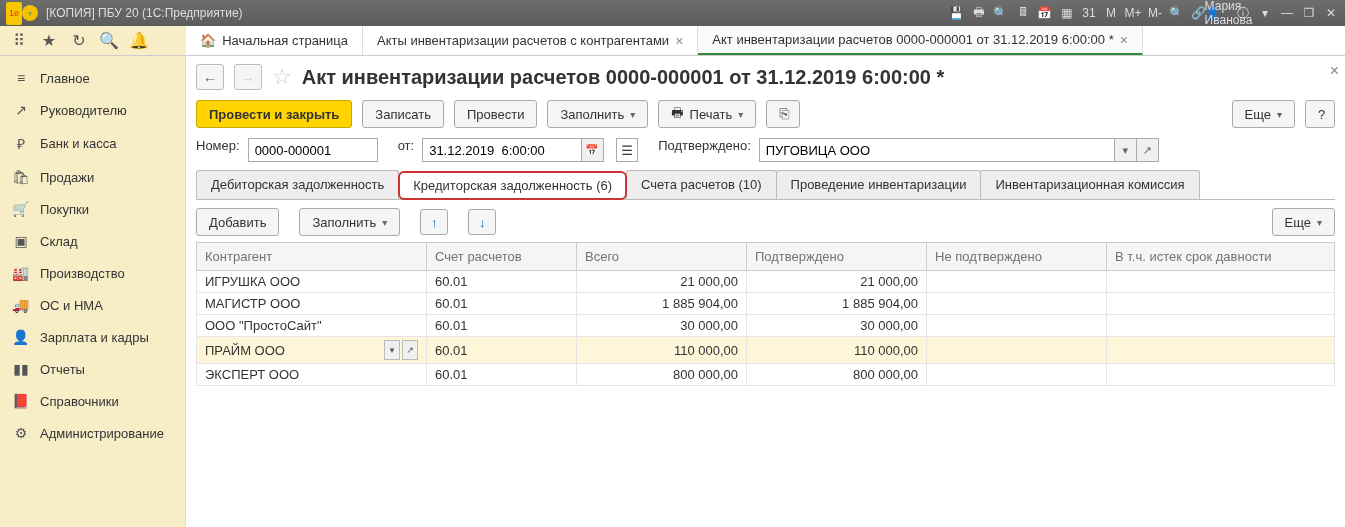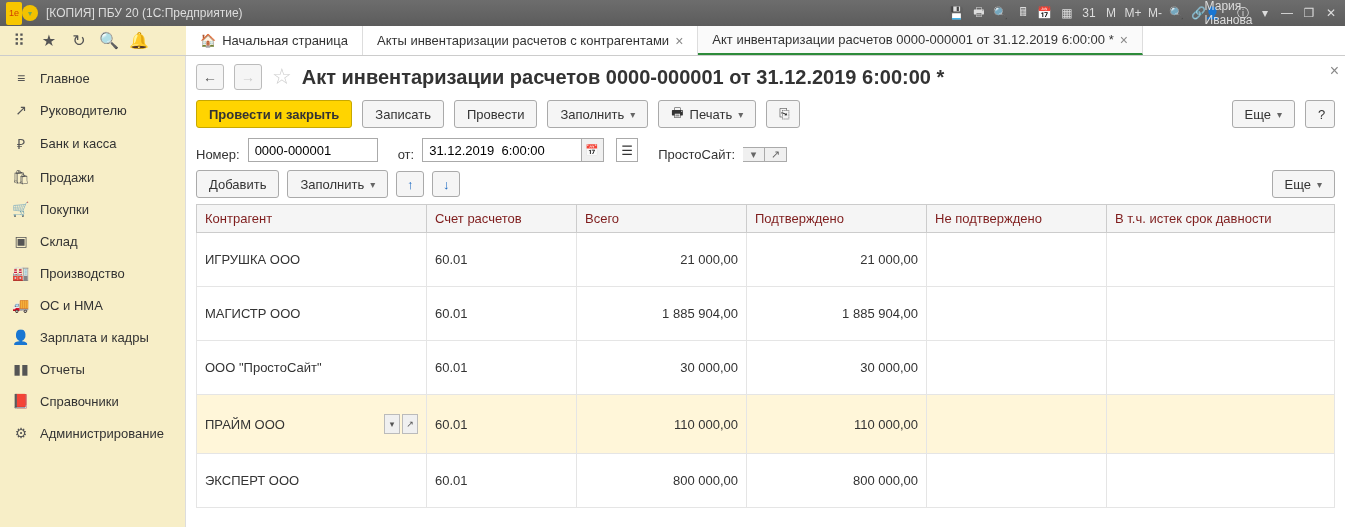--- a/index.html
+++ b/index.html
@@ -28,34 +28,34 @@
 .nav-btn.disabled { color: #ccc; }
 .star { font-size: 22px; color: #ccc; cursor: pointer; }
 .doc-title { font-size: 20px; font-weight: bold; }
 .close-doc { position: absolute; right: 6px; top: 6px; font-size: 16px; color: #888; cursor: pointer; }
 .toolbar { display: flex; align-items: center; gap: 10px; margin-bottom: 10px; }
 .btn { height: 28px; border: 1px solid #aaa; background: #f5f5f5; padding: 0 12px; font-size: 13px; color: #333; display: inline-flex; align-items: center; gap: 6px; cursor: pointer; border-radius:3px;}
 .btn.primary { background: #ffd400; border-color: #c7a800; font-weight: bold; }
 .btn .caret { font-size: 10px; color: #666; }
 .toolbar .spacer { flex: 1; }
 .help-btn { width: 30px; }
-.form-row { display: flex; align-items: flex-end; gap: 8px; margin-bottom: 8px; }
+.form-row { display: flex; align-items: flex-start; gap: 8px; margin-bottom: 8px; }
 .form-row label { font-size: 13px; color: #333; }
 .input { height: 24px; border: 1px solid #aaa; padding: 0 6px; font-size: 13px; background: #fff; }
 .input-wrap { display: flex; align-items: stretch; }
 .input-wrap .addon { width: 22px; border: 1px solid #aaa; border-left: none; background: #f0f0f0; display: flex; align-items: center; justify-content: center; font-size: 11px; color: #666; cursor: pointer; }
 .tabs { display: flex; border-bottom: 1px solid #bbb; margin-bottom: 8px; }
 .tab { padding: 6px 14px; border: 1px solid #bbb; border-bottom: none; background: #eee; font-size: 13px; cursor: pointer; margin-right: -1px; border-radius:3px 3px 0 0;}
 .tab.active { background: #fff; position: relative; top: 1px; }
 .tab.highlighted { border: 2px solid #c33; border-radius: 6px; padding: 5px 13px; }
-.sub-toolbar { display: flex; align-items: center; gap: 8px; margin-bottom: 6px; }
+.sub-toolbar { display: flex; align-items: center; gap: 20px; margin-bottom: 6px; }
 .sm-btn { width: 28px; height: 26px; border: 1px solid #aaa; background: #f5f5f5; display: inline-flex; align-items: center; justify-content: center; font-size: 13px; color: #1565c0; cursor: pointer; border-radius:3px;}
 .table { width: 100%; border: 1px solid #ccc; border-collapse: collapse; font-size: 13px; }
-.table th { background: #f5f5f5; border: 1px solid #ccc; padding: 6px 8px; text-align: left; font-weight: normal; color: #7f1d1d; }
-.table td { border: 1px solid #e5e5e5; padding: 19px 8px; }
+.table th { background: #f5f5f5; border: 1px solid #ccc; padding: 6px 8px; text-align: left; font-weight: normal; color: #737373; }
+.table td { border: 1px solid #e5e5e5; padding: 3px 8px; }
 .table td.num { text-align: right; }
 .table tr.selected td { background: #fff6d9; }
 .cell-controls { display:flex; align-items:center; gap:2px;}
 .cell-controls .mini { width:16px; height:20px; border:1px solid #bbb; background:#f0f0f0; display:inline-flex; align-items:center; justify-content:center; font-size:9px; color:#555; cursor:pointer;}
 </style>
 </head>
 <body>
 
 <div class="titlebar">
   <div class="app-icon">1e</div>
@@ -193,27 +193,35 @@
 
     <div class="form-row">
       <label>Номер:</label>
       <input class="input" style="width: 130px;" value="0000-000001">
       <label style="margin-left:12px">от:</label>
       <div class="input-wrap">
         <input class="input" style="width: 160px;" value="31.12.2019  6:00:00">
         <span class="addon">📅</span>
       </div>
       <span class="addon" style="border:1px solid #aaa;width:22px;height:24px;display:inline-flex;align-items:center;justify-content:center;margin-left:4px">☰</span>
-      <label style="margin-left:12px">ПростоСайт:</label>
+      <label style="margin-left:12px">Подтверждено:</label>
       <div class="input-wrap" style="flex:1;max-width:400px">
+        <input class="input" style="flex: 1 1 0%;" value="ПУГОВИЦА ООО">
         <span class="addon">▾</span>
         <span class="addon">↗</span>
       </div>
     </div>
 
+    <div class="tabs">
+      <div class="tab">Дебиторская задолженность</div>
+      <div class="tab active highlighted">Кредиторская задолженность (6)</div>
+      <div class="tab">Счета расчетов (10)</div>
+      <div class="tab">Проведение инвентаризации</div>
+      <div class="tab">Инвентаризационная комиссия</div>
+    </div>
 
     <div class="sub-toolbar">
       <button class="btn">Добавить</button>
       <button class="btn">
           <span>Заполнить</span>
           <span class="caret">▾</span>
         </button>
       <span class="sm-btn">↑</span>
       <span class="sm-btn">↓</span>
       <div class="spacer" style="flex:1"></div>

